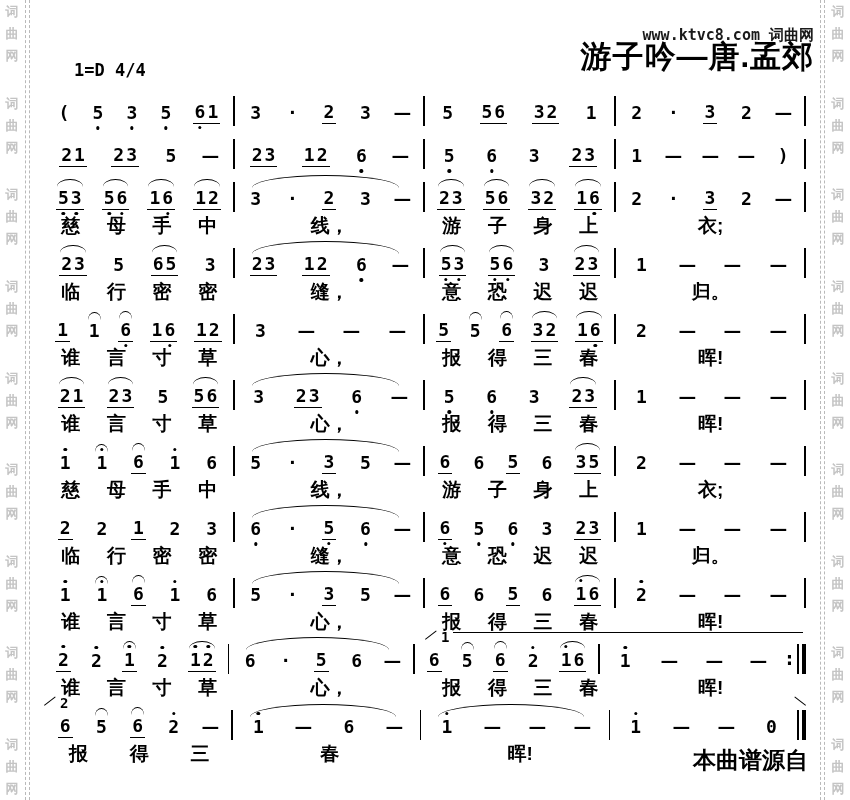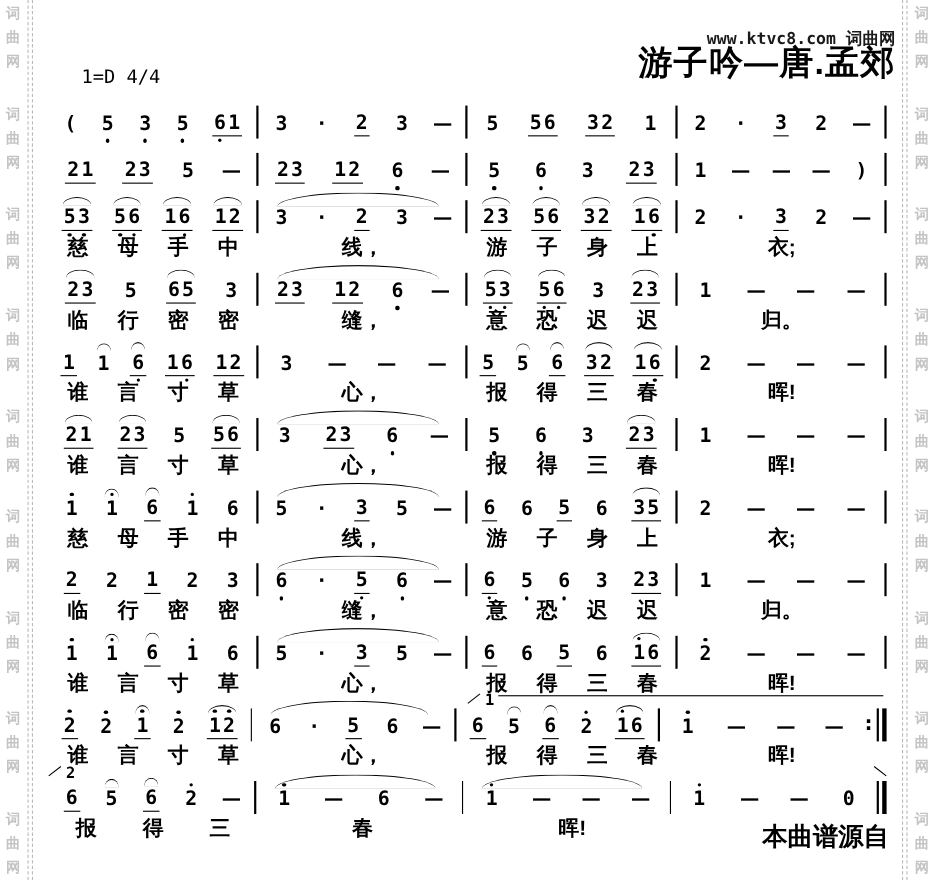--- a/index.html
+++ b/index.html
@@ -17,21 +17,21 @@
   .wm.left{left:2px;} .wm.right{right:2px;}
   .wm .grp{display:flex;flex-direction:column;align-items:center;gap:7px;}
   .dashline{position:absolute;top:0;bottom:0;width:0;border-left:1px dashed #b9b9b9;}
   .dl-l1{left:25px;} .dl-l2{left:29px;} .dl-r1{right:25px;} .dl-r2{right:29px;}
   
   .header{position:absolute;top:0;left:36px;right:36px;height:92px;}
   .site{position:absolute;top:8px;right:0;font-weight:bold;font-size:15px;color:#1a1a1a;
         font-family:"DejaVu Sans Mono",monospace;margin-top:18px;}
   .title{position:absolute;top:36px;left:0;right:0;text-align:right;
          font-size:31px;font-weight:bold;letter-spacing:1px;}
-  .keysig{position:absolute;left:38px;top:60px;font-weight:normal;font-size:17px;
+  .keysig{position:absolute;left:38px;top:60px;font-weight:bold;font-size:17px;
           font-family:"DejaVu Sans Mono",monospace;}
   .credits{position:absolute;right:12px;top:44px;font-weight:bold;font-size:17px;line-height:23px;}
   
   .score{position:absolute;top:90px;left:44px;right:44px;}
   .score-row{position:relative;margin-bottom:2px;}
   .notes-line{display:flex;align-items:center;position:relative;}
   .measure{flex:1;display:flex;justify-content:space-around;align-items:center;
            position:relative;padding:12px 3px 7px;}
   .measure.arc::after{
     content:"";position:absolute;top:-1px;left:9%;right:13%;height:12px;

